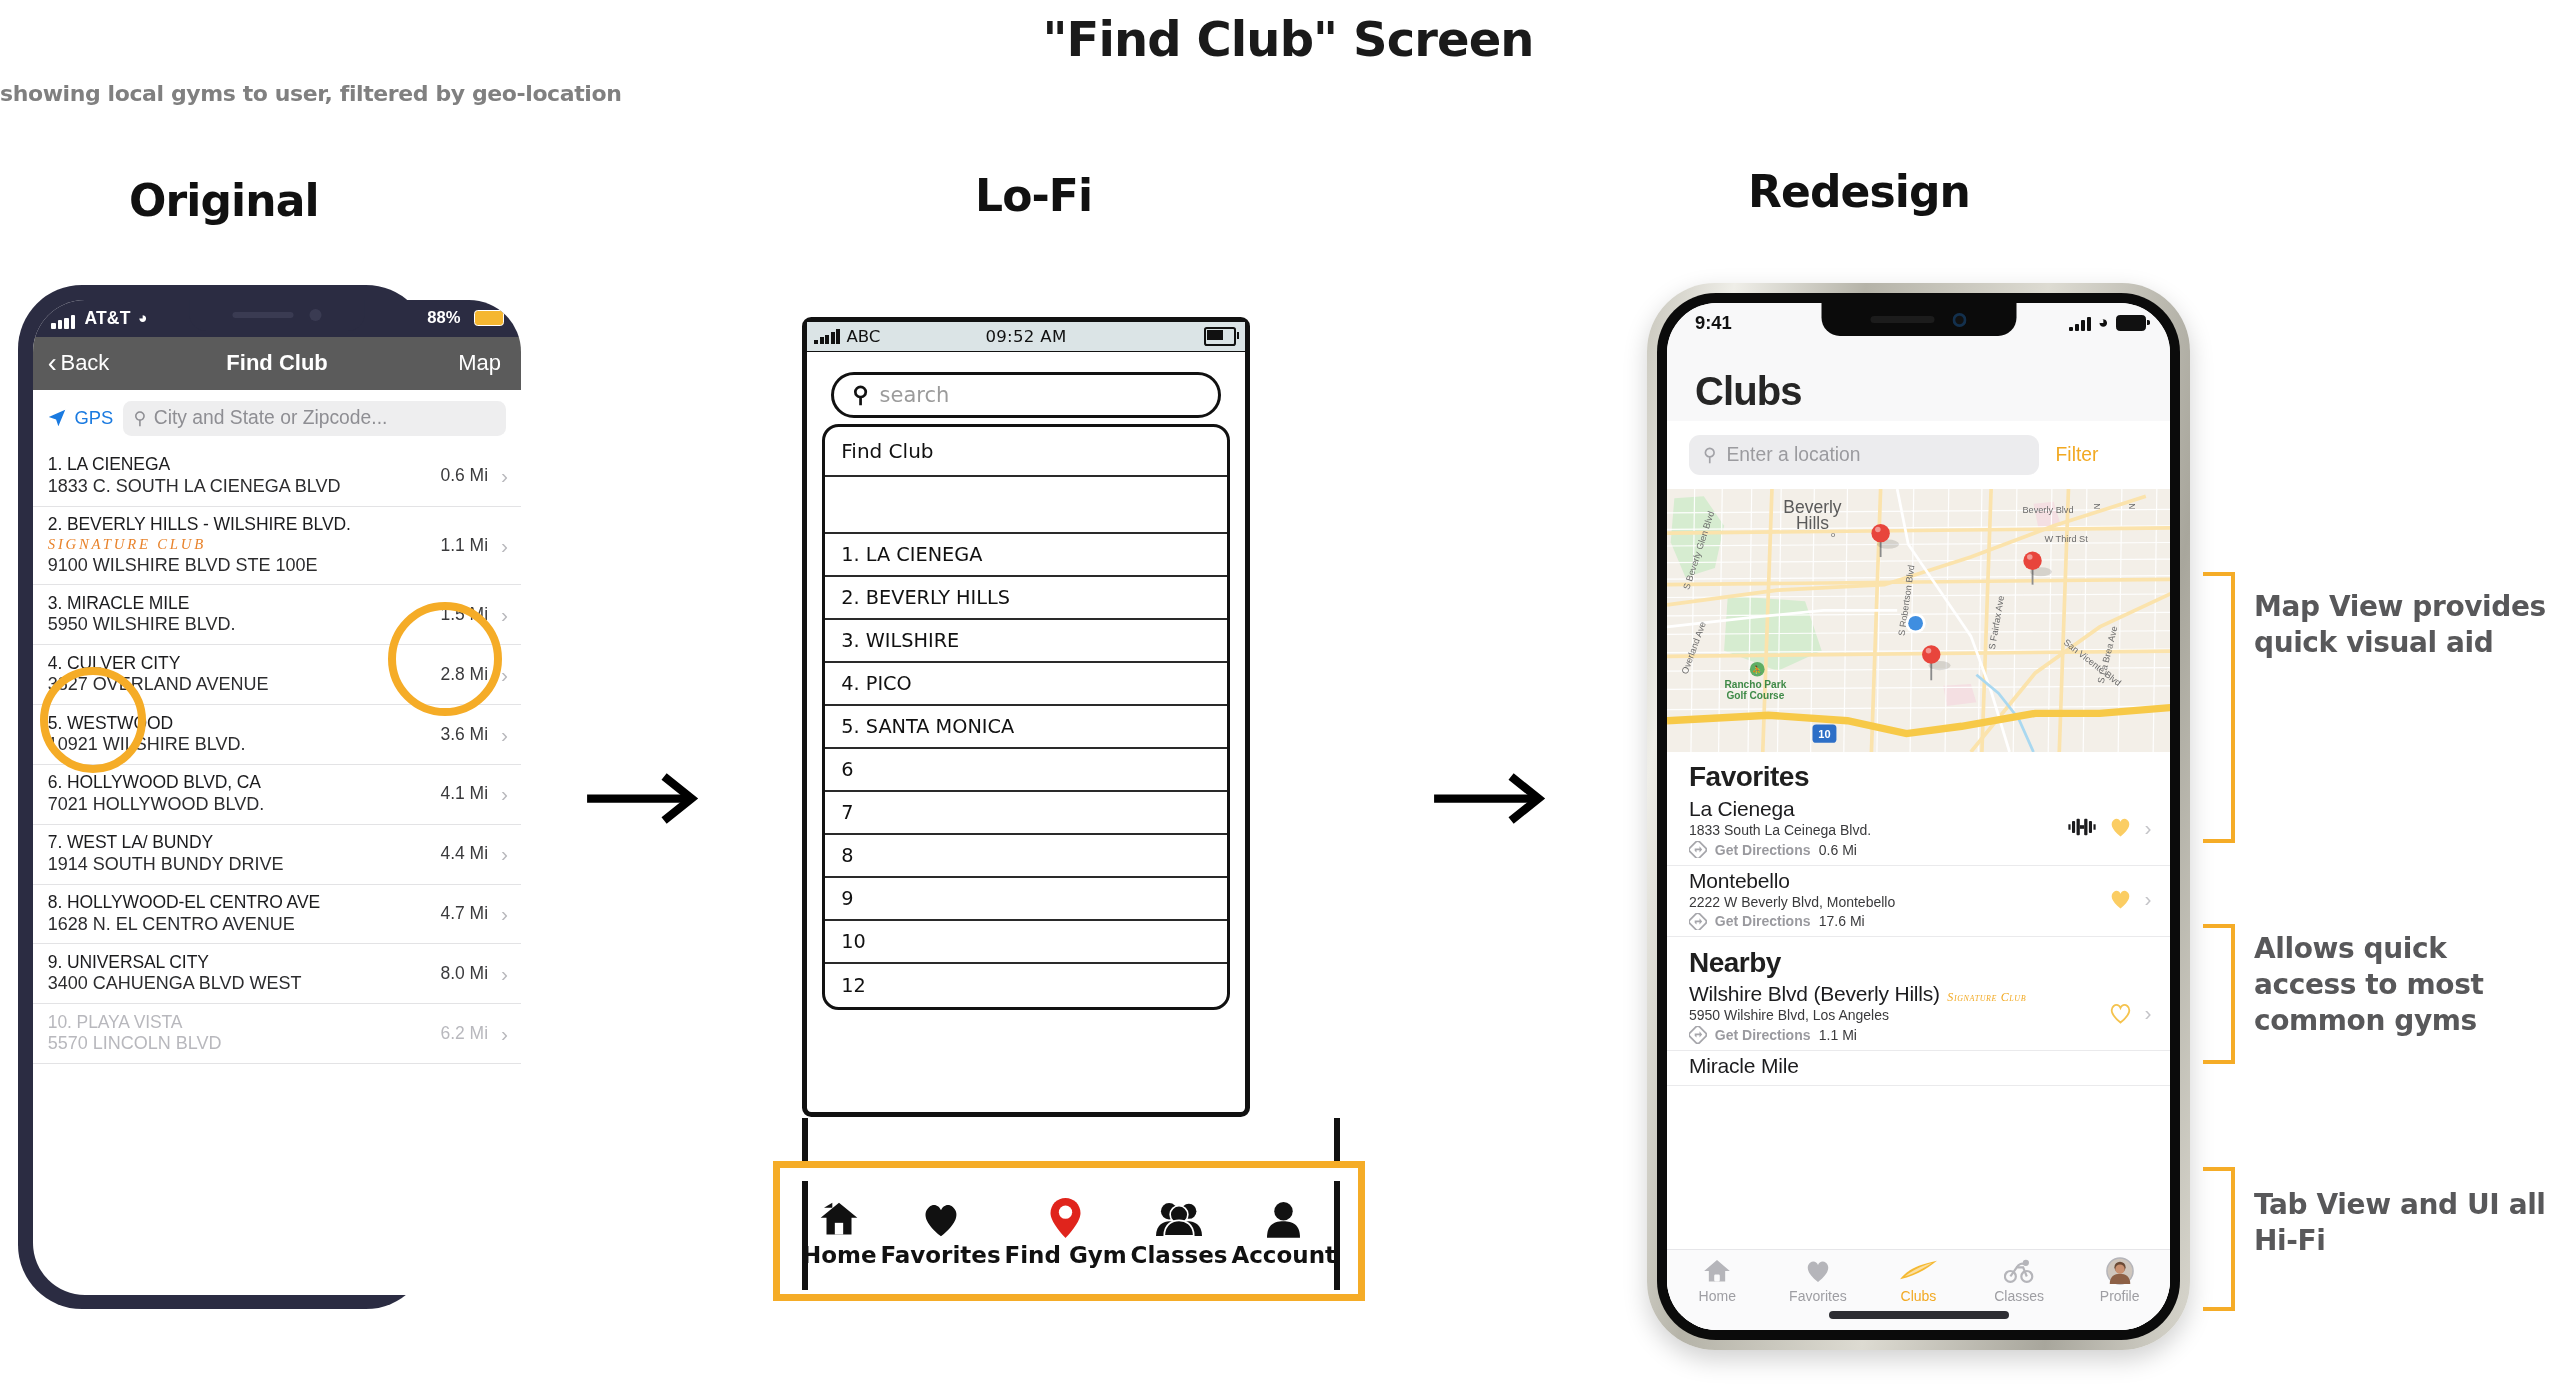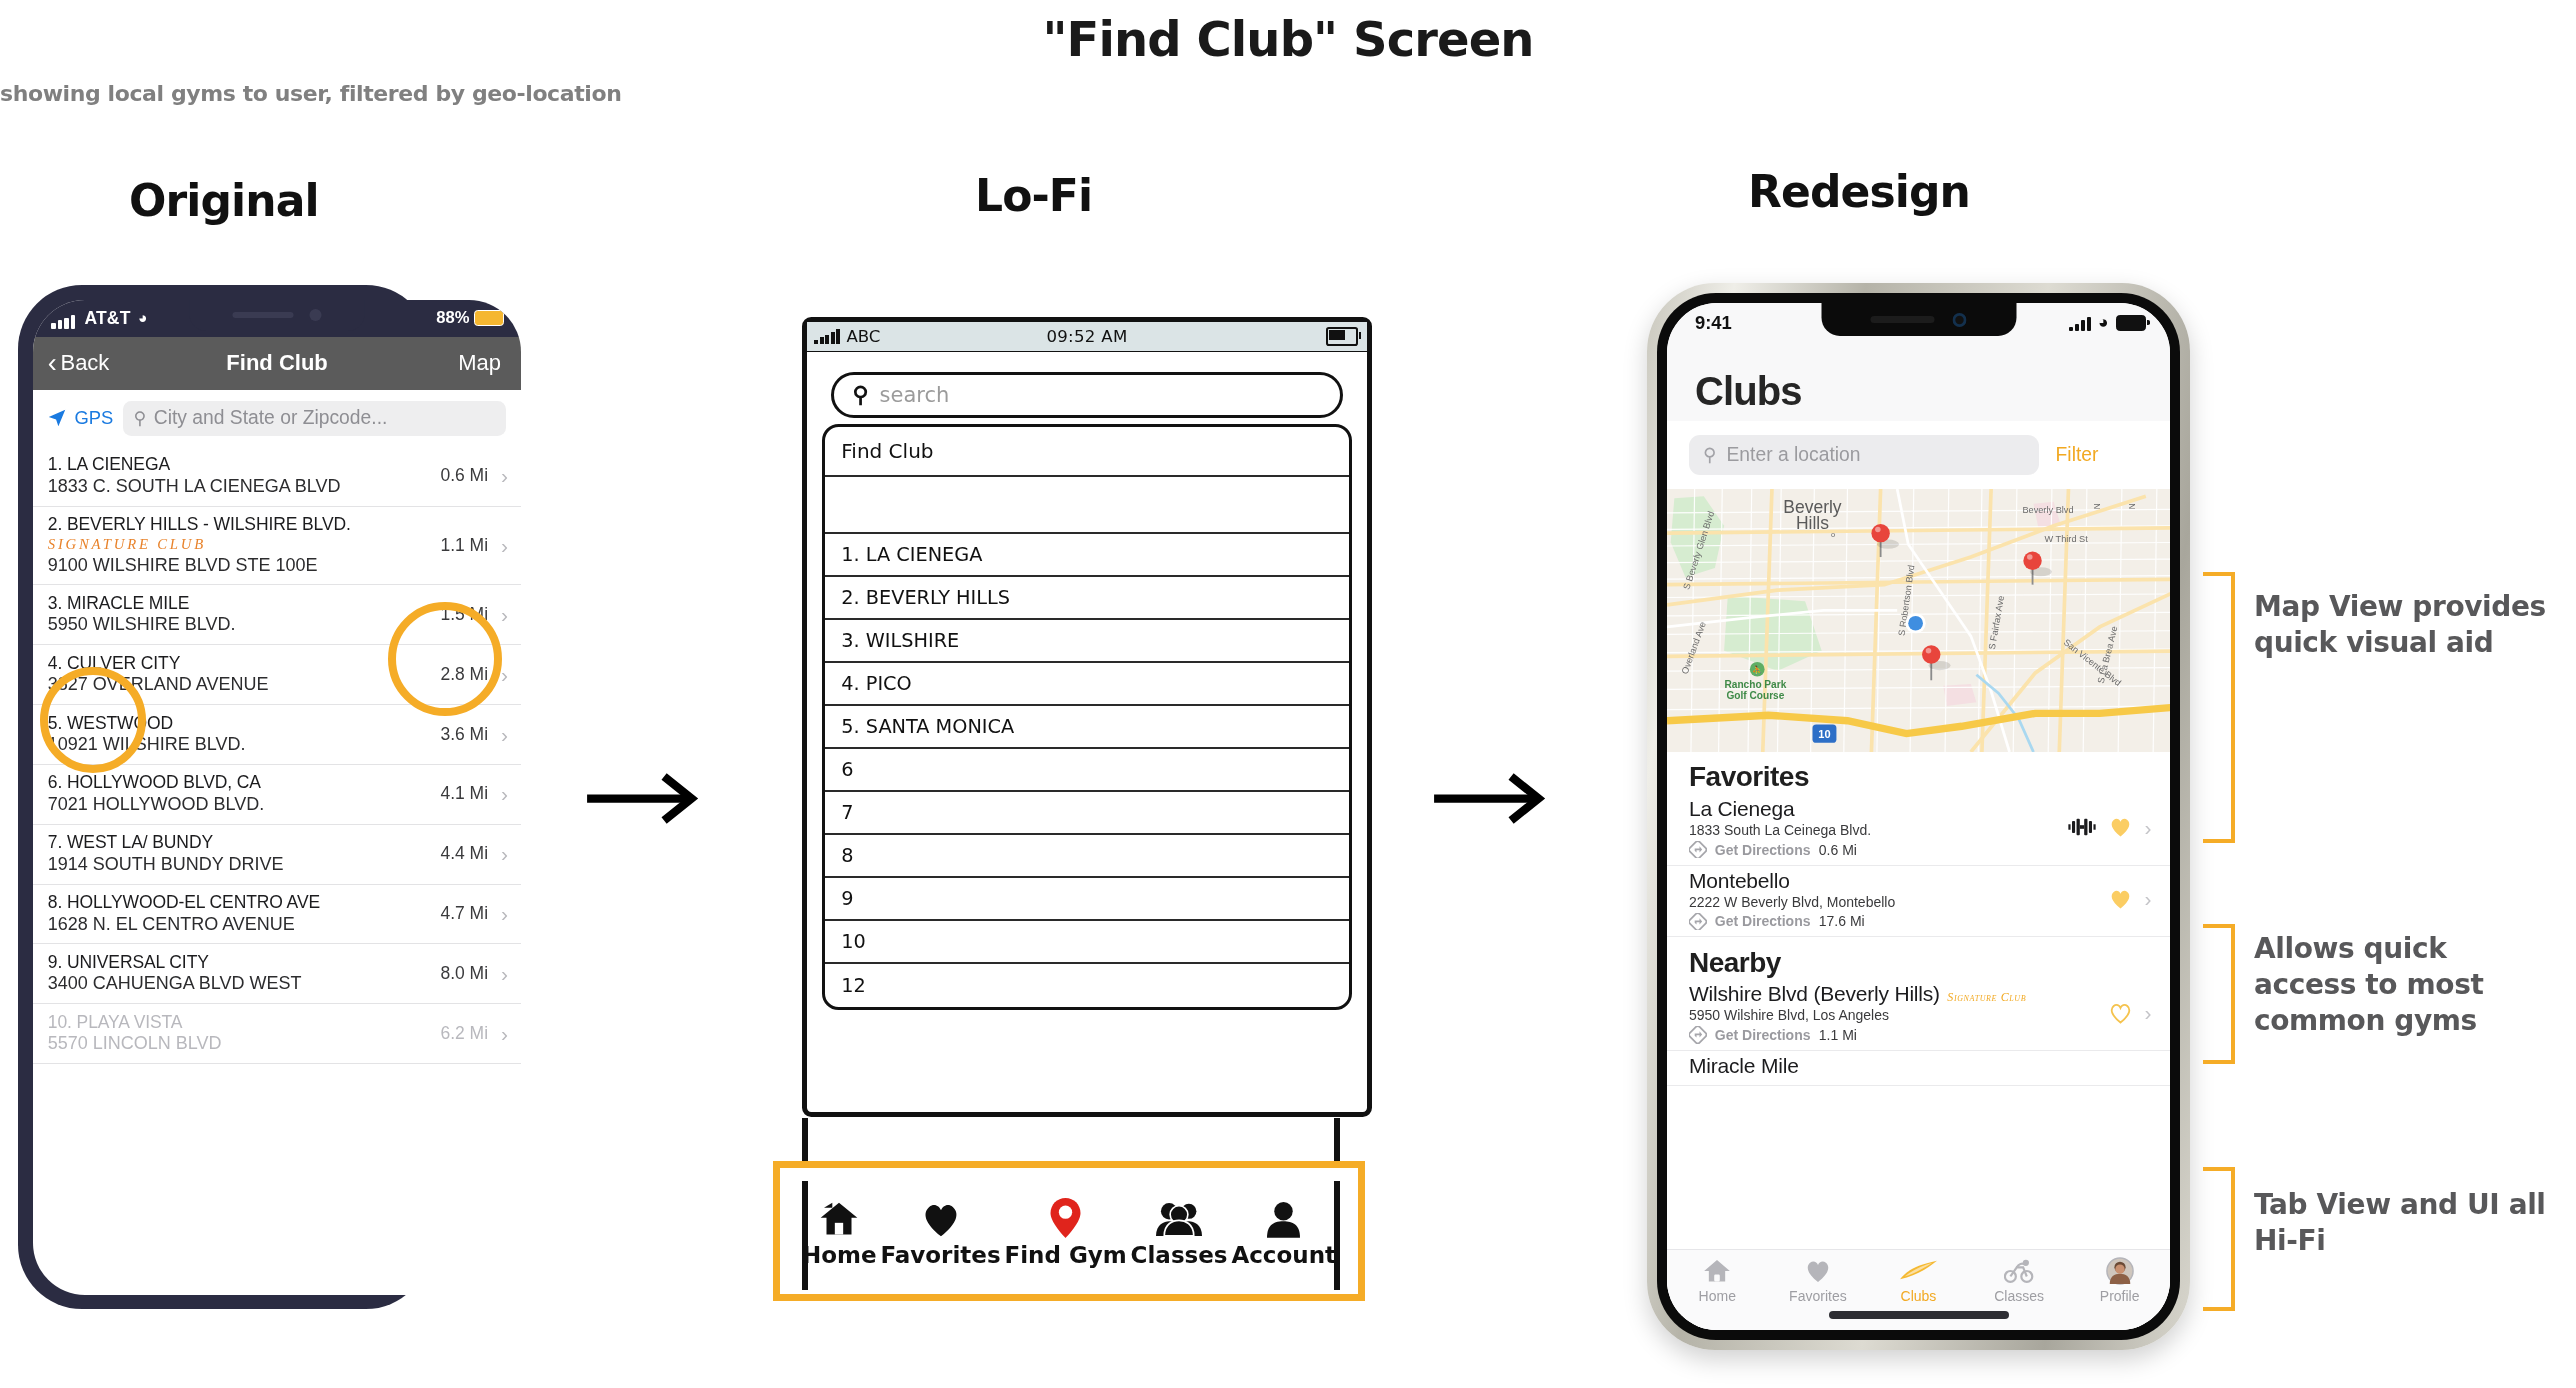--- a/index.html
+++ b/index.html
@@ -52,21 +52,21 @@
   .o-sig i{display:inline-block;width:4.6px;background:#fff;margin-right:1.8px;vertical-align:bottom;border-radius:0.9px;}
   .o-carrier{margin-left:7.4px;font-weight:600;font-size:17.5px;letter-spacing:0.2px;}
   .o-wifi{margin-left:7.4px;font-size:15.6px;}
   .o-notch{
     position:absolute;left:50%;transform:translateX(-50%);top:0;width:175px;height:31px;
     background:#2b2c42;border-bottom-left-radius:16.6px;border-bottom-right-radius:16.6px;
     display:flex;align-items:center;justify-content:center;gap:16.6px;
   }
   .o-speaker{width:61px;height:6.4px;background:#3a3b52;border-radius:3.7px;}
   .o-cam{width:12px;height:12px;background:#3a3b52;border-radius:50%;}
-  .o-batt{position:absolute;right:16.6px;top:8.3px;display:flex;align-items:center;gap:5px;justify-content:space-between;}
+  .o-batt{position:absolute;right:16.6px;top:8.3px;display:flex;align-items:center;gap:14px;justify-content:space-between;}
   .o-batt-pct{font-size:16.6px;font-weight:600;}
   .o-batt-body{width:28px;height:14.7px;border:1.8px solid #fff;border-radius:3.7px;background:#f5b731;}
   
   #orig-nav{
     position:absolute;left:0;top:37px;width:100%;height:53px;background:#5b5b5b;
     display:flex;align-items:center;color:#fff;
   }
   .o-back{display:flex;align-items:center;gap:3.7px;margin-left:14.7px;font-size:22px;}
   .o-chev-left{font-size:27px;line-height:1;font-weight:300;}
   .o-navtitle{position:absolute;left:0;right:0;text-align:center;font-size:22px;font-weight:bold;}
@@ -100,21 +100,21 @@
   
   .hl-circle{
     position:absolute;border:8.3px solid #f5ac27;border-radius:50%;background:transparent;
     pointer-events:none;
   }
   #hl-gps{left:22px;top:382px;width:90px;height:90px;}
   #hl-map{left:370px;top:317px;width:98px;height:98px;}
 
   
   #lofi-phone{
-    position:absolute;left:802px;top:317px;width:570px;height:800px;
+    position:absolute;left:802px;top:317px;width:448px;height:800px;
     border:5.5px solid #111;border-radius:9.2px;background:#fff;box-sizing:border-box;
   }
   #lofi-status{
     height:29px;background:#dbe4e6;border-bottom:1.8px solid #111;
     display:flex;align-items:center;position:relative;font-size:16.6px;color:#111;
     font-family:"DejaVu Sans",sans-serif;
   }
   .l-sig{display:flex;align-items:flex-end;gap:1.8px;margin-left:7.4px;height:14.7px;}
   .l-sig i{display:block;width:3.7px;background:#111;}
   .l-abc{margin-left:6.4px;font-size:16.6px;}

